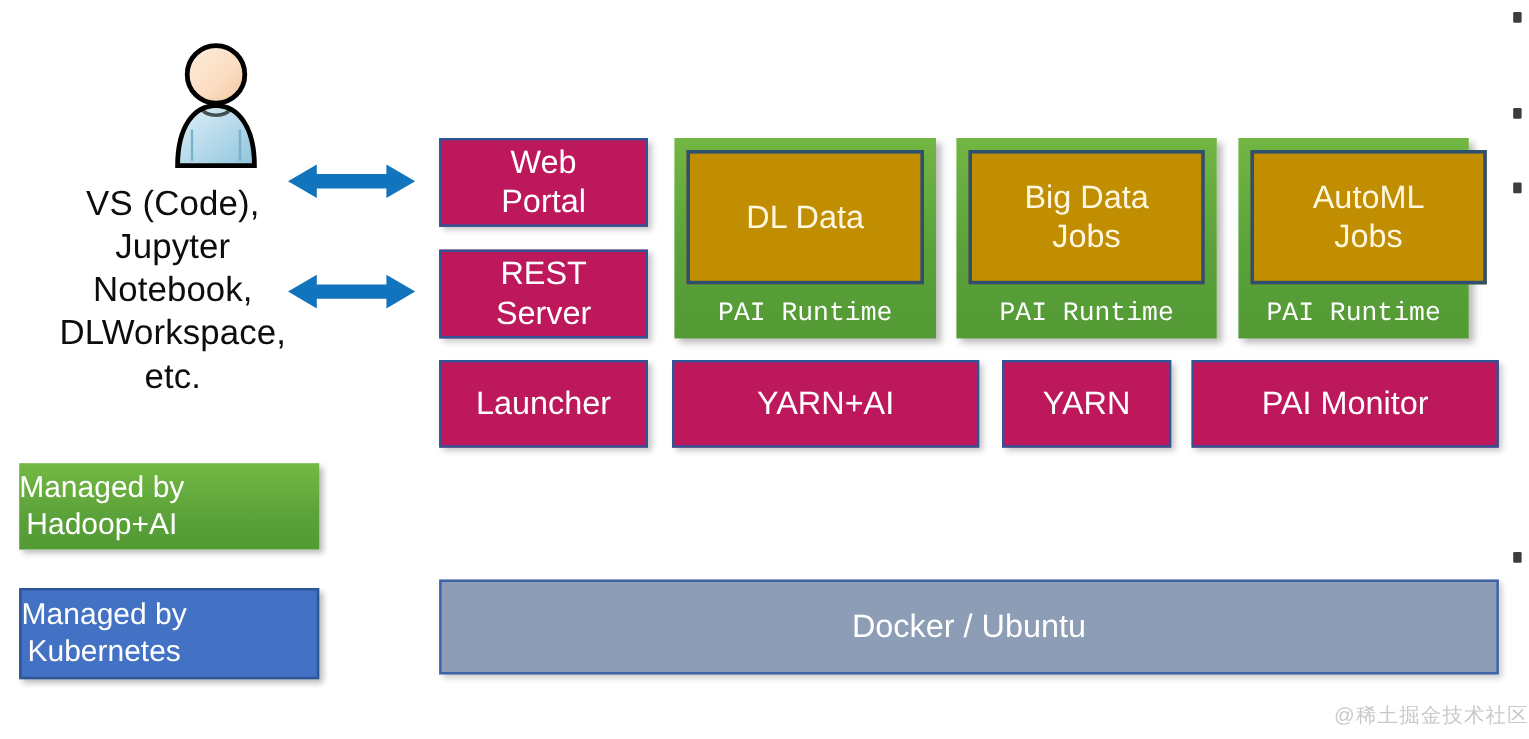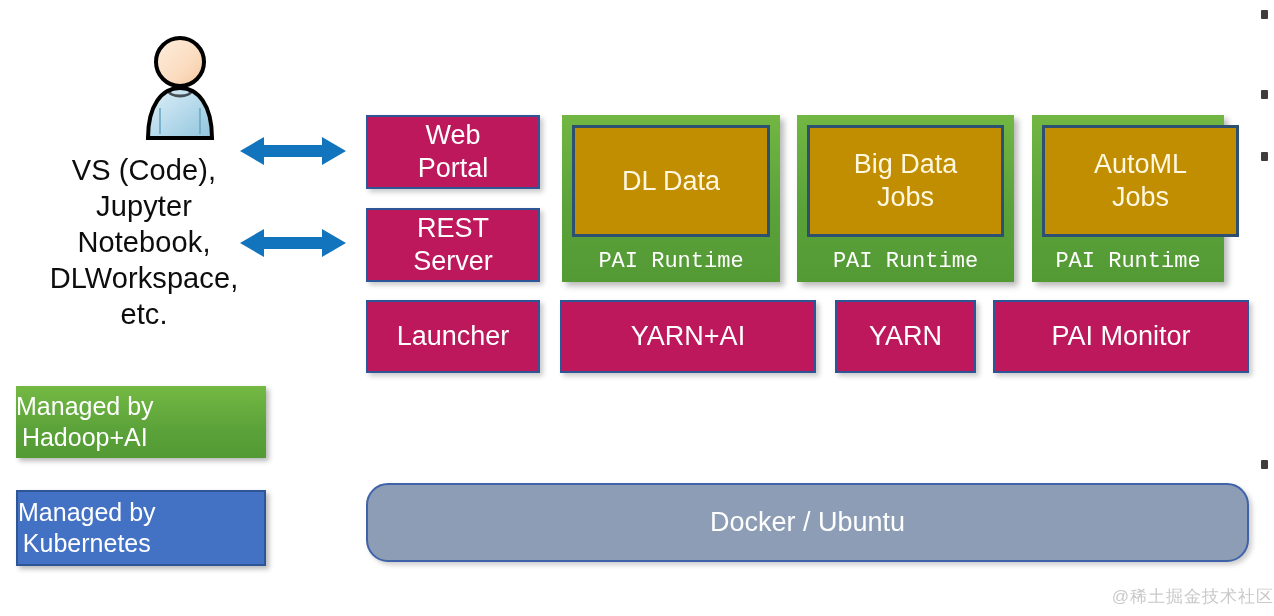--- a/index.html
+++ b/index.html
@@ -236,21 +236,21 @@
   <div class="box blue-box" style="left:560px; top:300px; width:256px; height:73px;">
     <span>YARN+AI</span>
   </div>
   <div class="box blue-box" style="left:835px; top:300px; width:141px; height:73px;">
     <span>YARN</span>
   </div>
   <div class="box blue-box" style="left:993px; top:300px; width:256px; height:73px;">
     <span>PAI Monitor</span>
   </div>
 
-  <div class="box gray-box" style="left:366px; top:483px; width:883px; height:79px;border-radius:22px;">
+  <div class="box gray-box" style="left:366px; top:483px; width:883px; height:79px;">
     <span>Docker / Ubuntu</span>
   </div>
 
   <div class="edge-bullet" style="top:10px;"></div>
   <div class="edge-bullet" style="top:90px;"></div>
   <div class="edge-bullet" style="top:152px;"></div>
   <div class="edge-bullet" style="top:460px;"></div>
 
   <div id="watermark">@稀土掘金技术社区</div>
 

